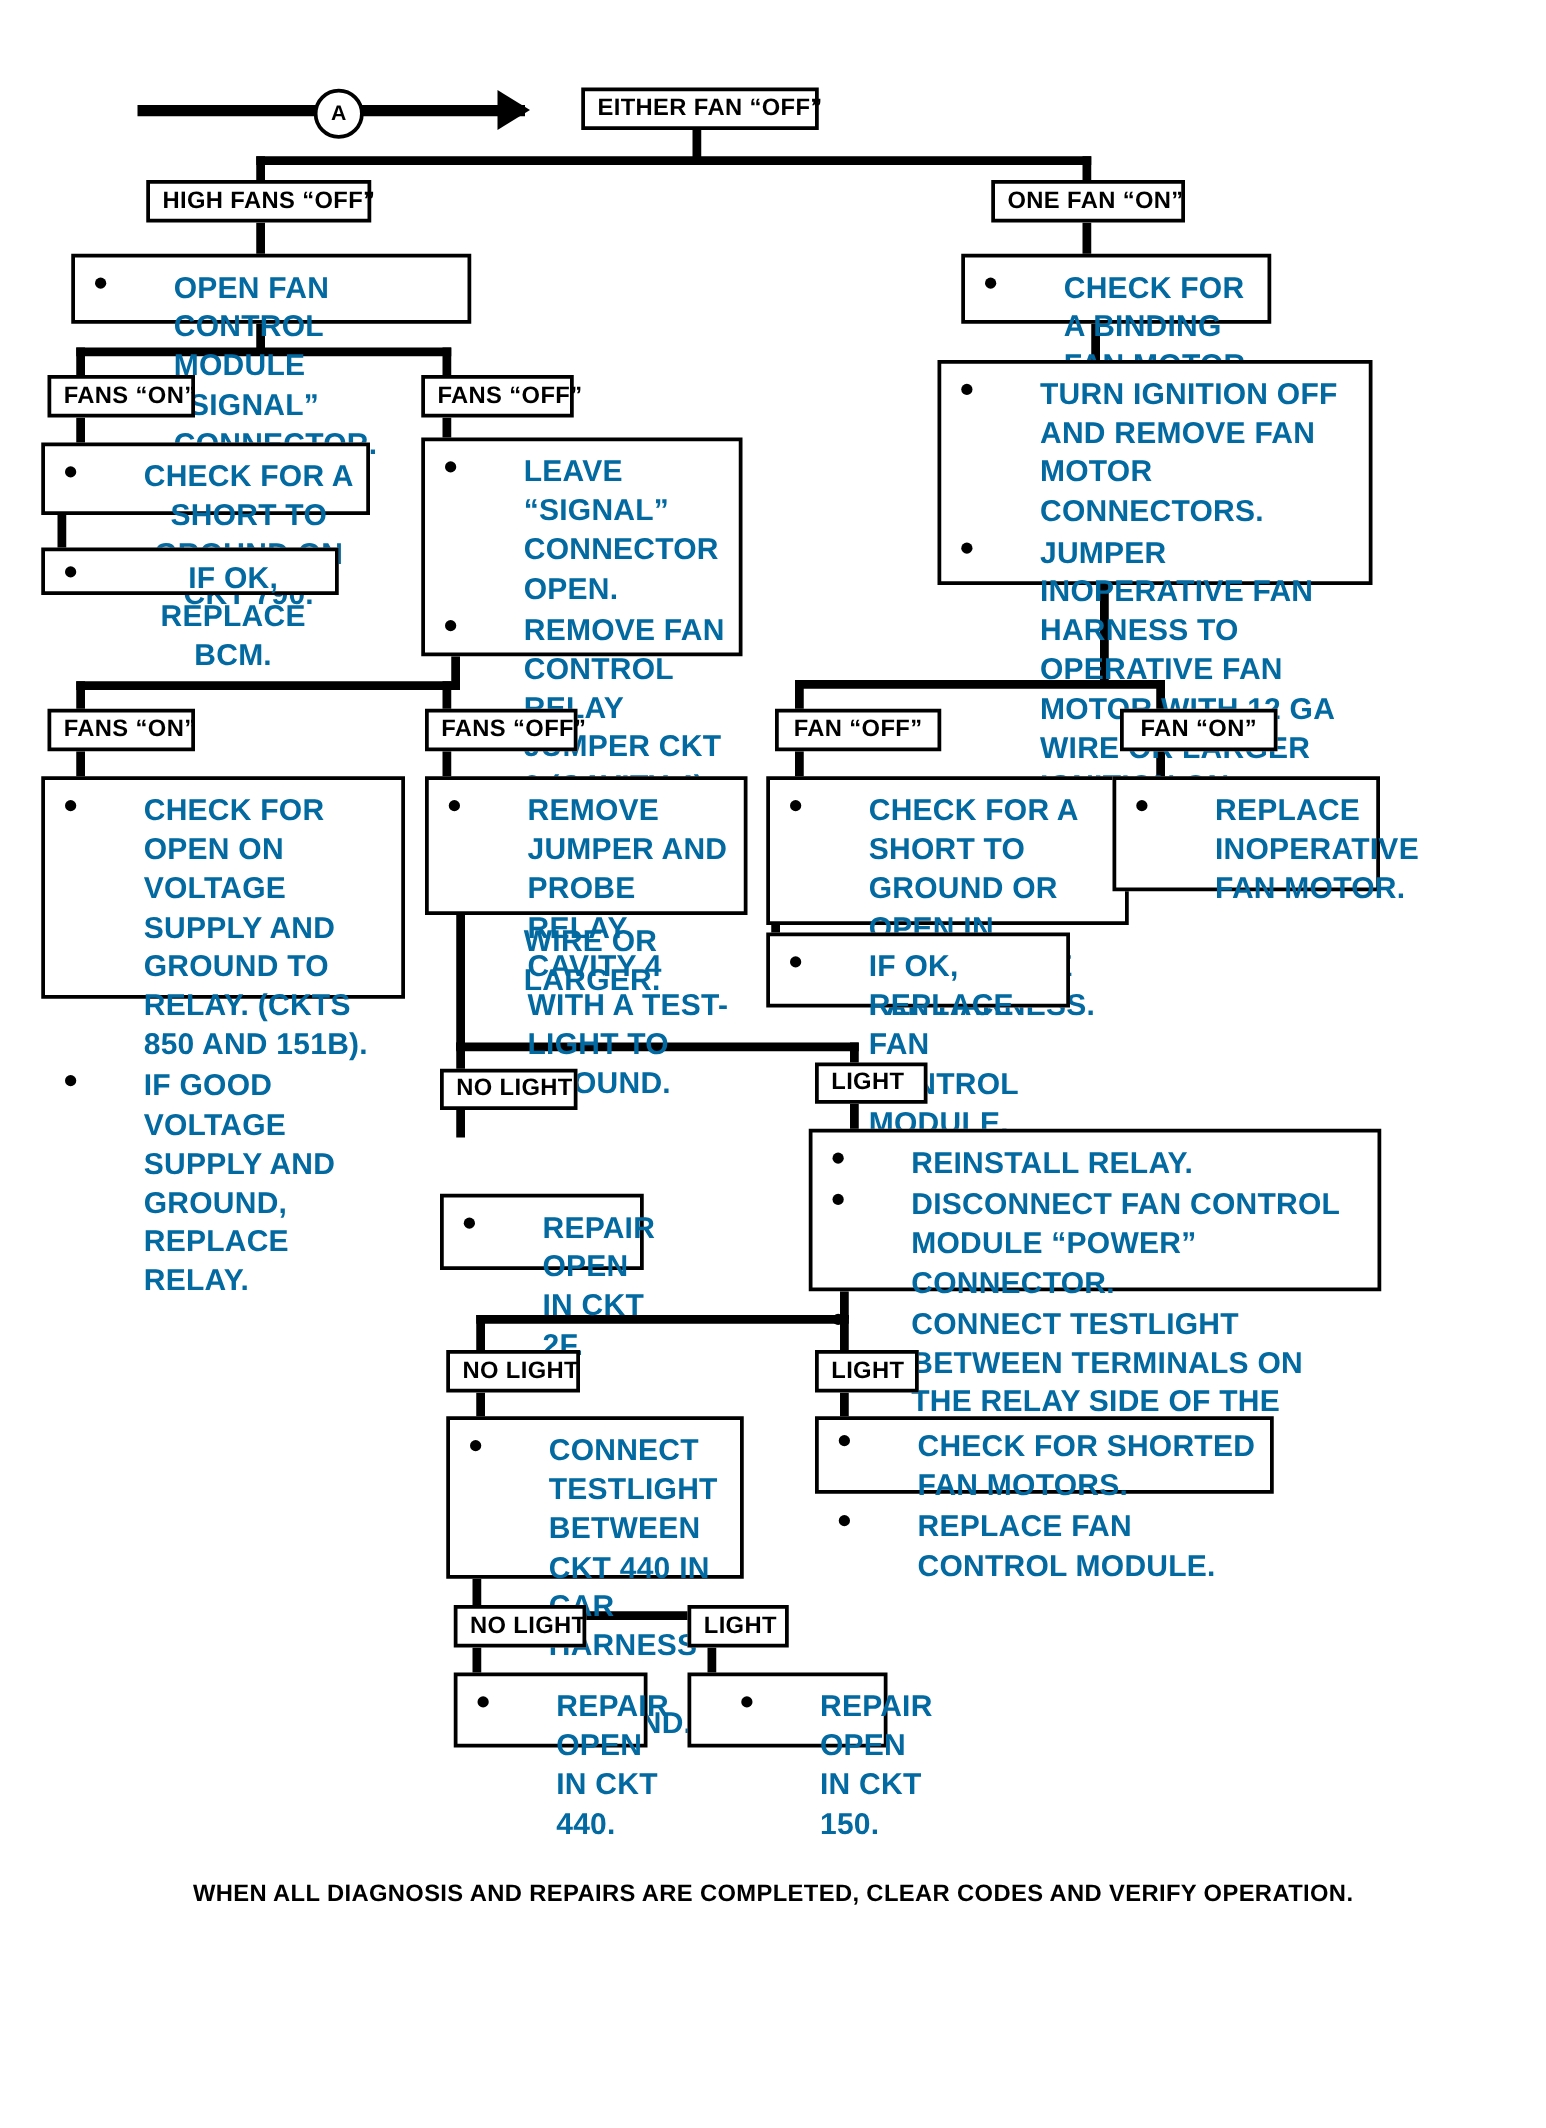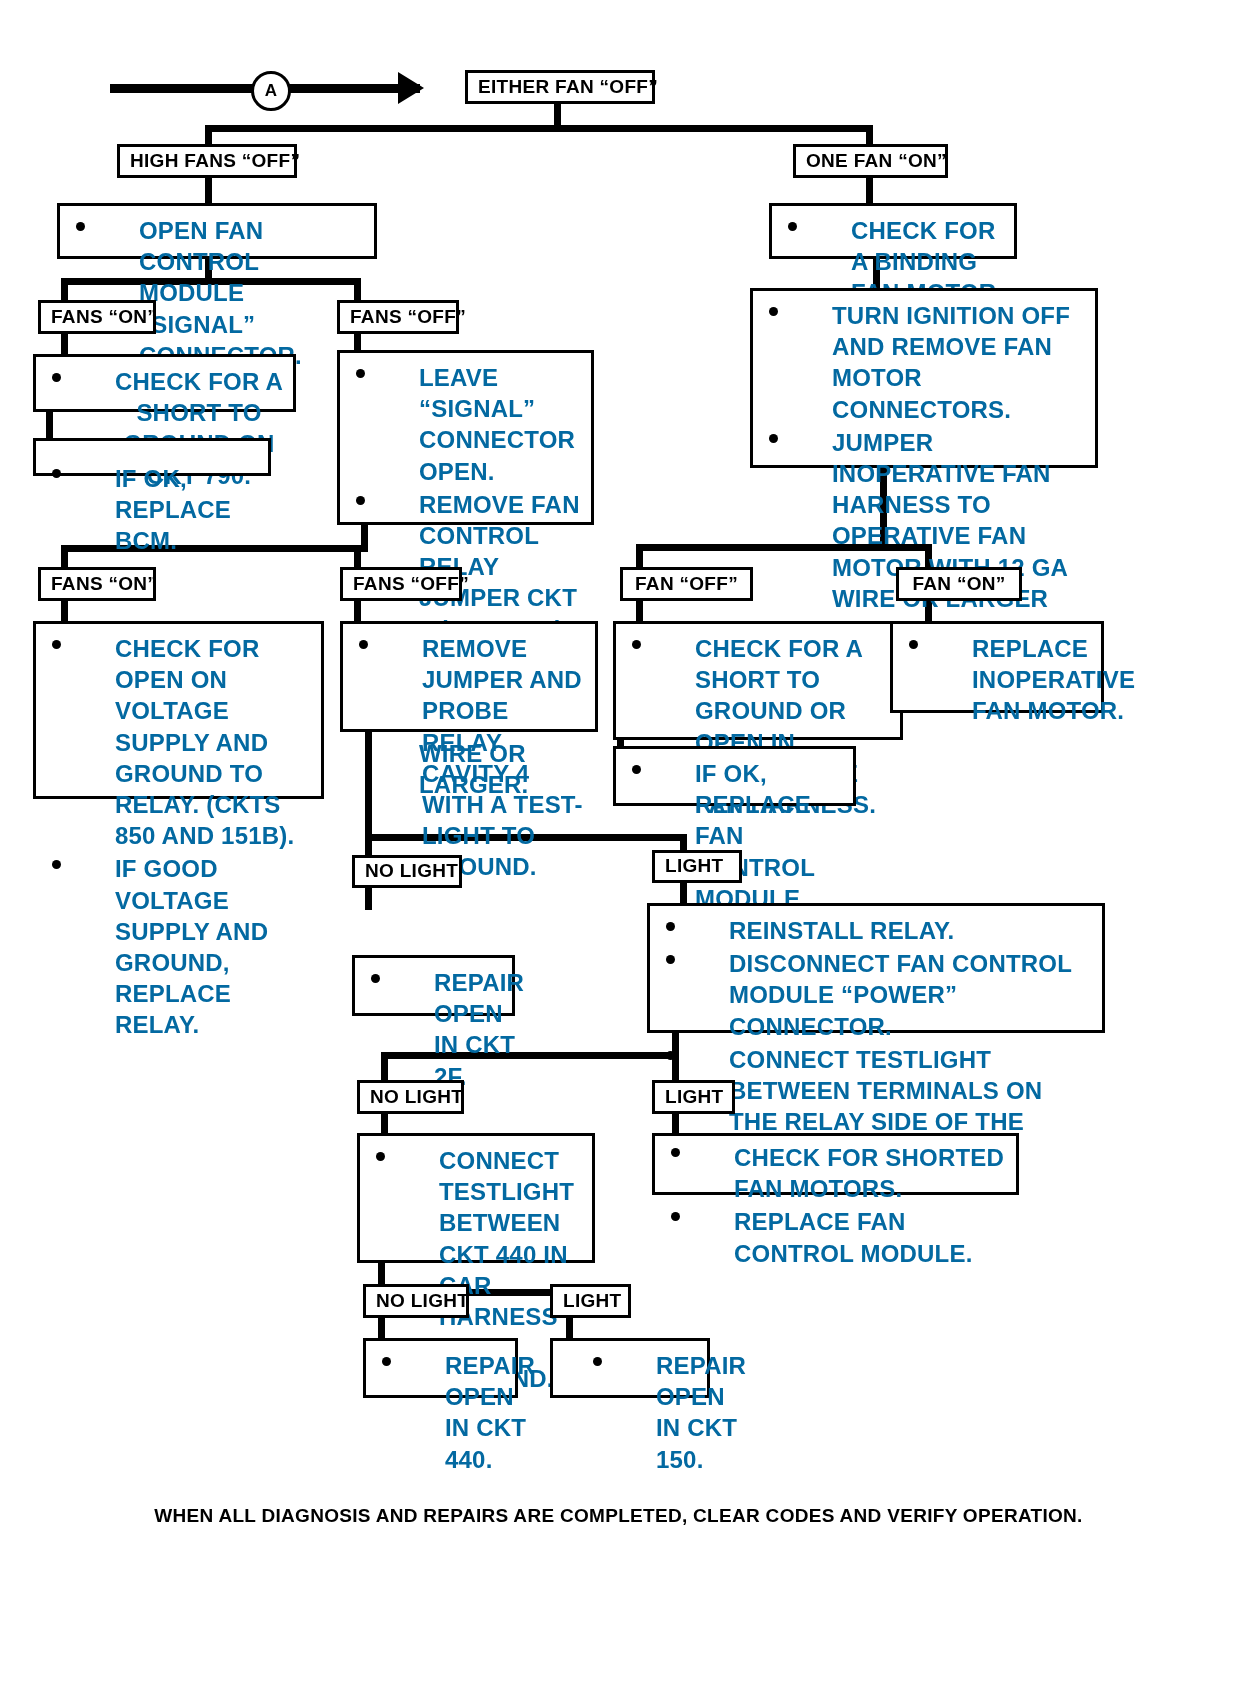--- a/index.html
+++ b/index.html
@@ -216,21 +216,21 @@
       <div class="bitem">
         <span class="bullet"></span>
         <span class="btext">REMOVE FAN CONTROL RELAY JUMPER CKT 2 (CAVITY 4) TO CKT 440 (CAVITY 1) WITH 12 GA WIRE OR LARGER.</span>
       </div>
     </div>
   </div>
 
   <div class="ln" style="left:46px; top:412px; width:7px; height:27px;"></div>
 
   <div class="box" style="left:33px; top:438px; width:238px; height:38px;">
-    <div class="blist" style="padding:22px 10px 5px 12px;">
+    <div class="blist" style="padding:6px 10px 5px 12px;text-align:center;">
       <div class="bitem">
         <span class="bullet" style="margin-top:6px;"></span>
         <span class="btext">IF OK, REPLACE BCM.</span>
       </div>
     </div>
   </div>
 
   <div class="ln" style="left:361px; top:525px; width:7px; height:22px;"></div>
   <div class="ln" style="left:61px; top:545px; width:307px; height:7px;"></div>
   <div class="ln" style="left:61px; top:545px; width:7px; height:23px;"></div>

